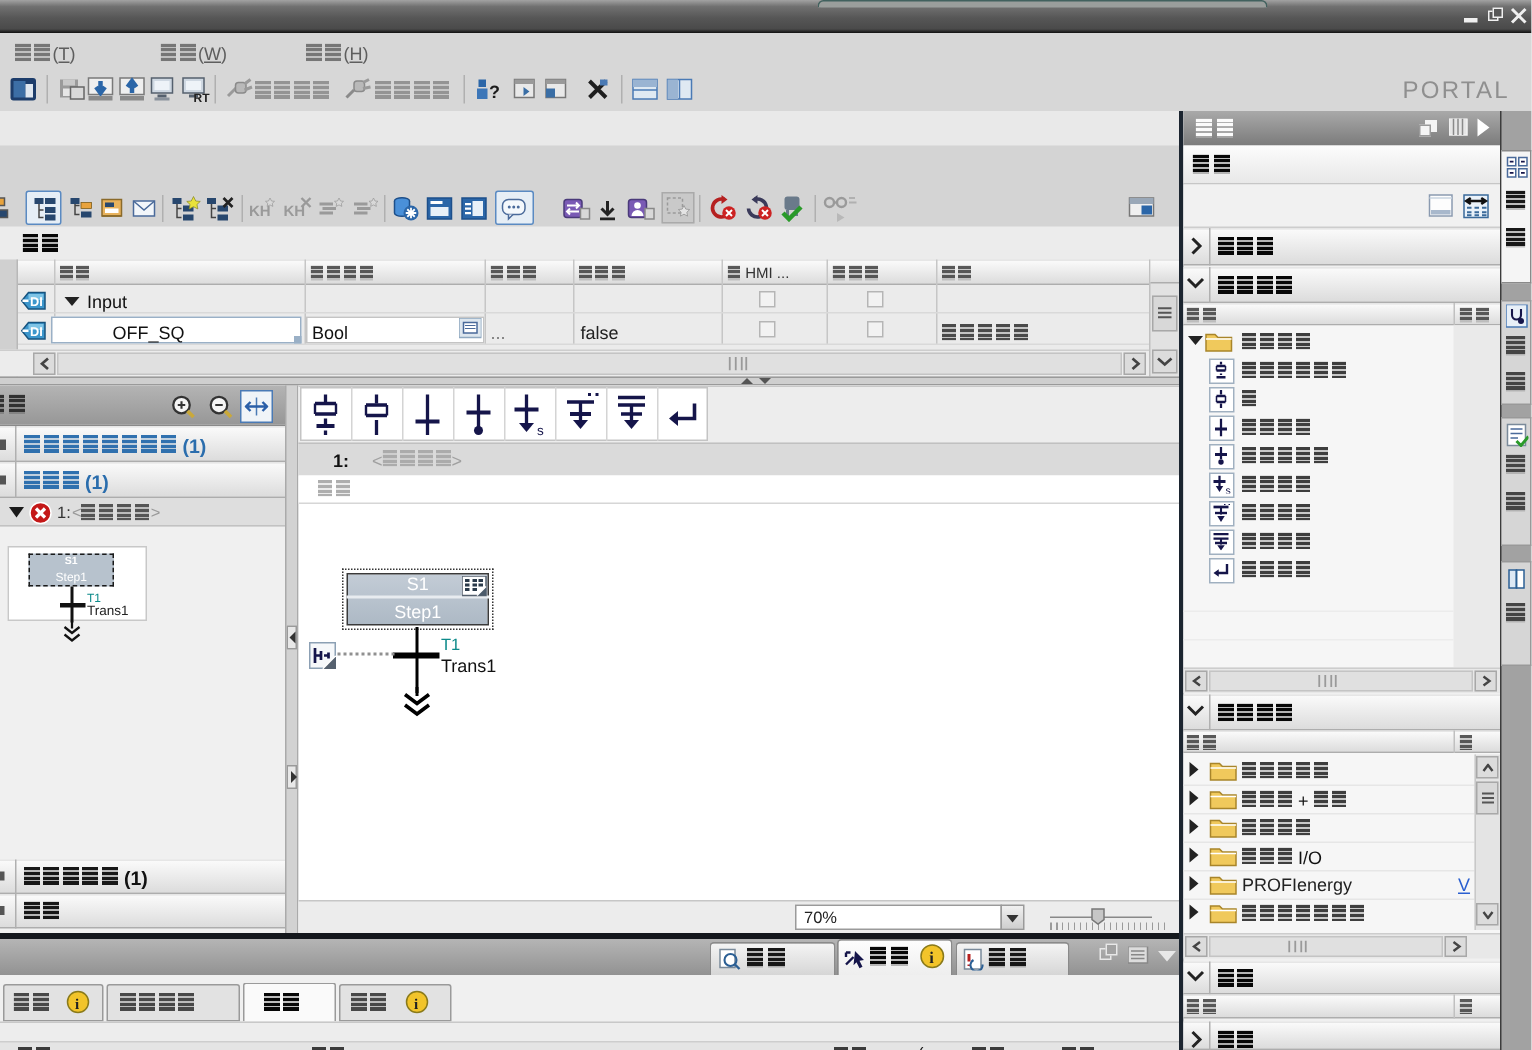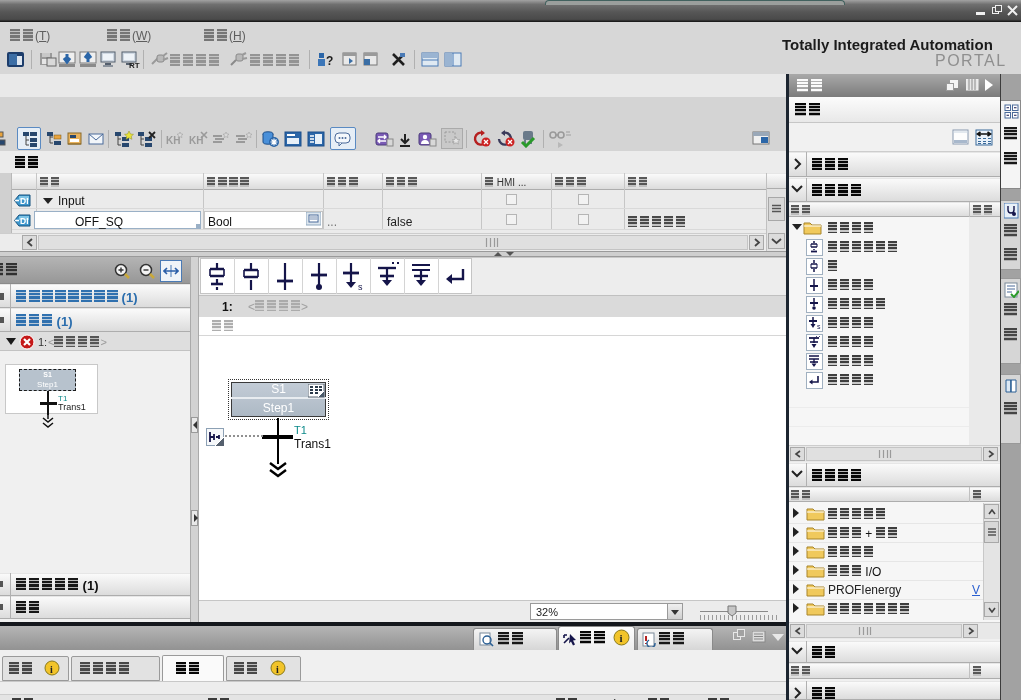--- a/index.html
+++ b/index.html
@@ -28,21 +28,20 @@
 <div class="ab" style="left:992px;top:7px;width:7px;height:7px;border:1px solid #f0f0f0;background:#565656"></div>
 <div class="ab" style="left:995px;top:5px;width:7px;height:7px;border:1px solid #f0f0f0;background:#565656"></div>
 <svg class="ab" style="left:1007px;top:5px" width="11" height="11">
       <path d="M1,1 L10,10 M10,1 L1,10" stroke="#f0f0f0" stroke-width="2"></path>
     </svg>
 
 <div class="ab" style="left:0;top:22px;width:1021px;height:24px;background:#d7d7d7"></div>
 <div class="ab" style="left:10px;top:29px;color:#5e5e5e;font-size:12px"><span class="z z13" style="width:25px"></span>(<u>T</u>)</div>
 <div class="ab" style="left:107px;top:29px;color:#5e5e5e;font-size:12px"><span class="z z13" style="width:25px"></span>(<u>W</u>)</div>
 <div class="ab" style="left:204px;top:29px;color:#5e5e5e;font-size:12px"><span class="z z13" style="width:25px"></span>(<u>H</u>)</div>
-<div class="ab" style="left:782px;top:36px;font-size:15px;font-weight:bold;color:#1b1b1b;z-index:6">Totally Integrated Automation</div>
 <div class="ab" style="left:935px;top:52px;font-size:16px;color:#8f8f8f;letter-spacing:1.5px;z-index:6">PORTAL</div>
 
 <div class="ab" style="left:0;top:46px;width:1021px;height:28px;background:#d7d7d7"></div>
 <div id="maintb">
  <svg class="ab" style="left:6px;top:50px" width="20" height="19">
         <rect x="1" y="2" width="17" height="15" rx="2" fill="#1d3d6b"></rect>
         <rect x="3" y="4" width="8" height="11" fill="#3c6ea5"></rect>
         <rect x="11" y="6" width="5" height="9" fill="#dfe7f0"></rect>
       </svg>
  <div class="vline" style="left:31px;top:50px;height:19px"></div>
@@ -513,21 +512,21 @@
         <path d="M2,2 v10 M2,7 h4 M6,4 v6 M8,7 h3 M11,5 v4" stroke-width="1.8"></path>
       </svg>
  <svg class="ab" style="left:215px;top:437px" width="9" height="9">
         <path d="M9,9 l-9,0 9,-9z" fill="#55606e"></path>
         <path d="M0,9 l9,-9" stroke="#fff"></path>
       </svg>
  <div class="ab" style="left:225px;top:435px;width:38px;height:0;border-top:2px dotted #909090"></div>
 
  <div class="ab" style="left:199px;top:600px;width:587px;height:22px;background:#ececec;border-top:1px solid #c6c6c6"></div>
  <div class="ab" style="left:530px;top:603px;width:138px;height:17px;background:#fff;border:1px solid #9a9a9a"></div>
- <div class="ab" style="left:536px;top:606px;font-size:11px;color:#222">32%</div>
+ <div class="ab" style="left:536px;top:606px;font-size:11px;color:#222">70%</div>
  <div class="ab" style="left:667px;top:603px;width:16px;height:17px;background:linear-gradient(180deg,#f0f0f0,#cfcfcf);border:1px solid #9a9a9a"></div>
  <span class="ab tri-r" style="left:671px;top:610px;border-width:5px 4px 0 4px;border-color:#333 transparent transparent transparent"></span>
  <div class="ab" style="left:700px;top:611px;width:68px;height:1px;background:#888"></div>
  <div class="ab" style="left:700px;top:615px;width:80px;height:5px;background:repeating-linear-gradient(90deg,#9a9a9a 0 1px,transparent 1px 4px)"></div>
  <svg class="ab" style="left:727px;top:605px" width="10" height="12">
         <path d="M1,1 h8 v7 l-4,3 -4,-3z" fill="#c6c6c6" stroke="#777"></path>
       </svg>
 </div>
 
 <div class="ab" style="left:0;top:622px;width:786px;height:4px;background:#14171c"></div>

